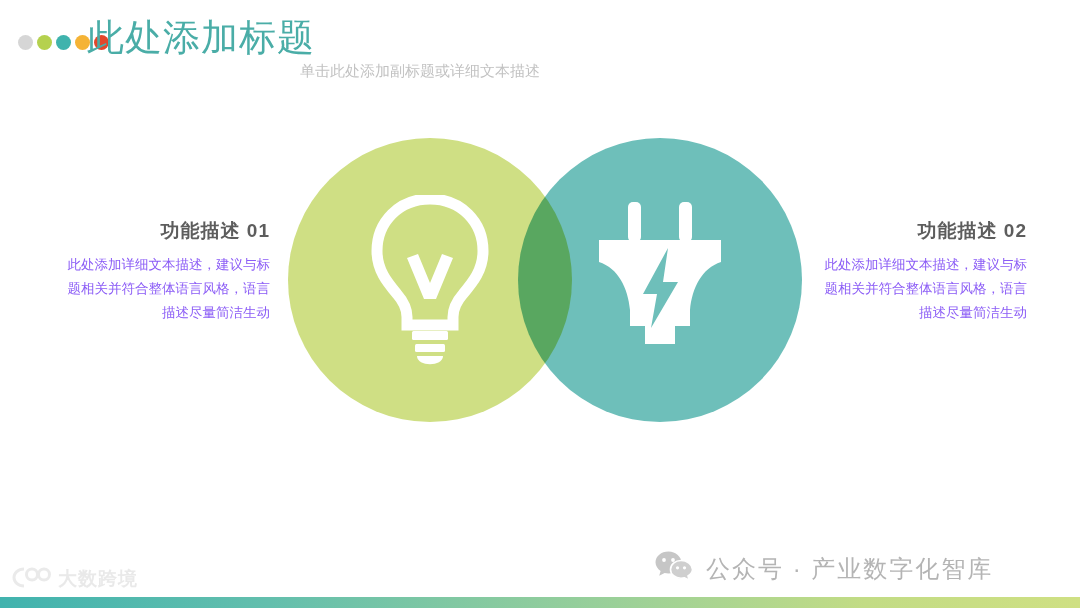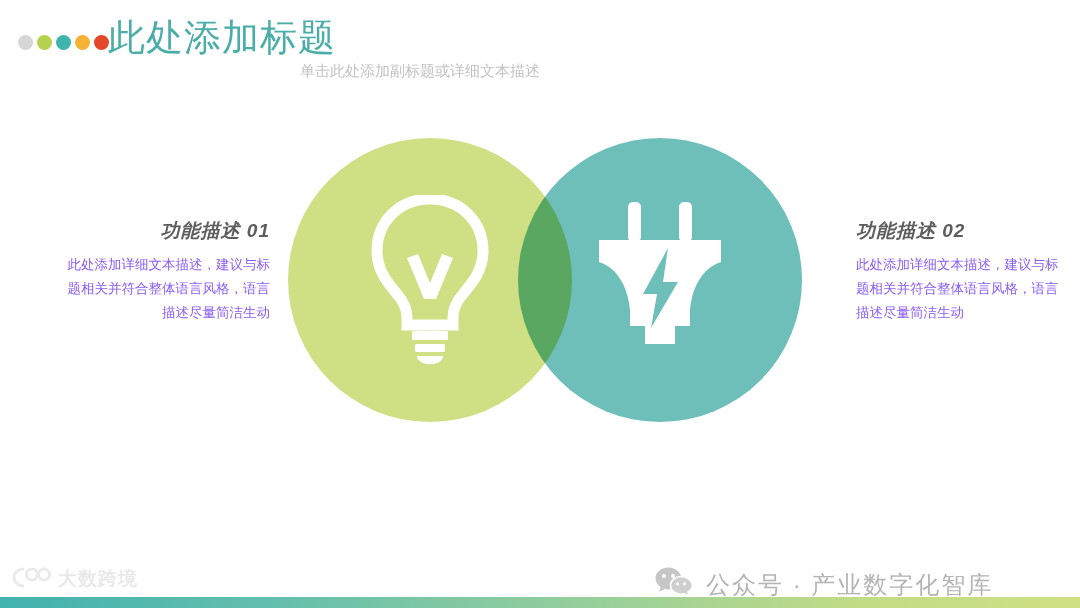--- a/index.html
+++ b/index.html
@@ -27,21 +27,21 @@
     gap: 4px;
     align-items: center;
   }
   .dot {
     width: 15px;
     height: 15px;
     border-radius: 50%;
   }
   #slide-title {
     position: absolute;
-    left: 108px;
+    left: 87px;
     top: 16px;
     font-size: 37px;
     line-height: 44px;
     letter-spacing: 1px;
     color: #4aada7;
     white-space: nowrap;
   }
   #slide-subtitle {
     position: absolute;
     left: 300px;
@@ -90,29 +90,28 @@
   #venn-icon-left  { left: 0; }
   #venn-icon-right { left: 230px; }
 
   
   .feature {
     position: absolute;
     width: 215px;
     top: 218px;
   }
   #feature-left  { left: 55px;  text-align: right; }
-  #feature-right { left: 812px; text-align: left; margin-left: 44px;  }
+  #feature-right { left: 812px; text-align: right;  }
   .feature-title {
     font-size: 19px;
     font-weight: bold;
     color: #5d5d5d;
     letter-spacing: 1px;
     margin-bottom: 9px;
     white-space: nowrap;
-    font-style: italic;
   }
   .feature-desc {
     font-size: 13.5px;
     line-height: 24px;
     color: #8b5cf6;
   }
 
   
   #bottom-paragraph {
     position: absolute;
@@ -127,21 +126,20 @@
   }
 
   
   #footer-brand {
     position: absolute;
     left: 655px;
     top: 550px;
     display: flex;
     align-items: center;
     gap: 13px;
-    margin-top: 16px;
   }
   #footer-brand-text {
     font-size: 24px;
     color: #b4b4b4;
     letter-spacing: 2px;
     white-space: nowrap;
   }
   #watermark {
     position: absolute;
     left: 12px;

